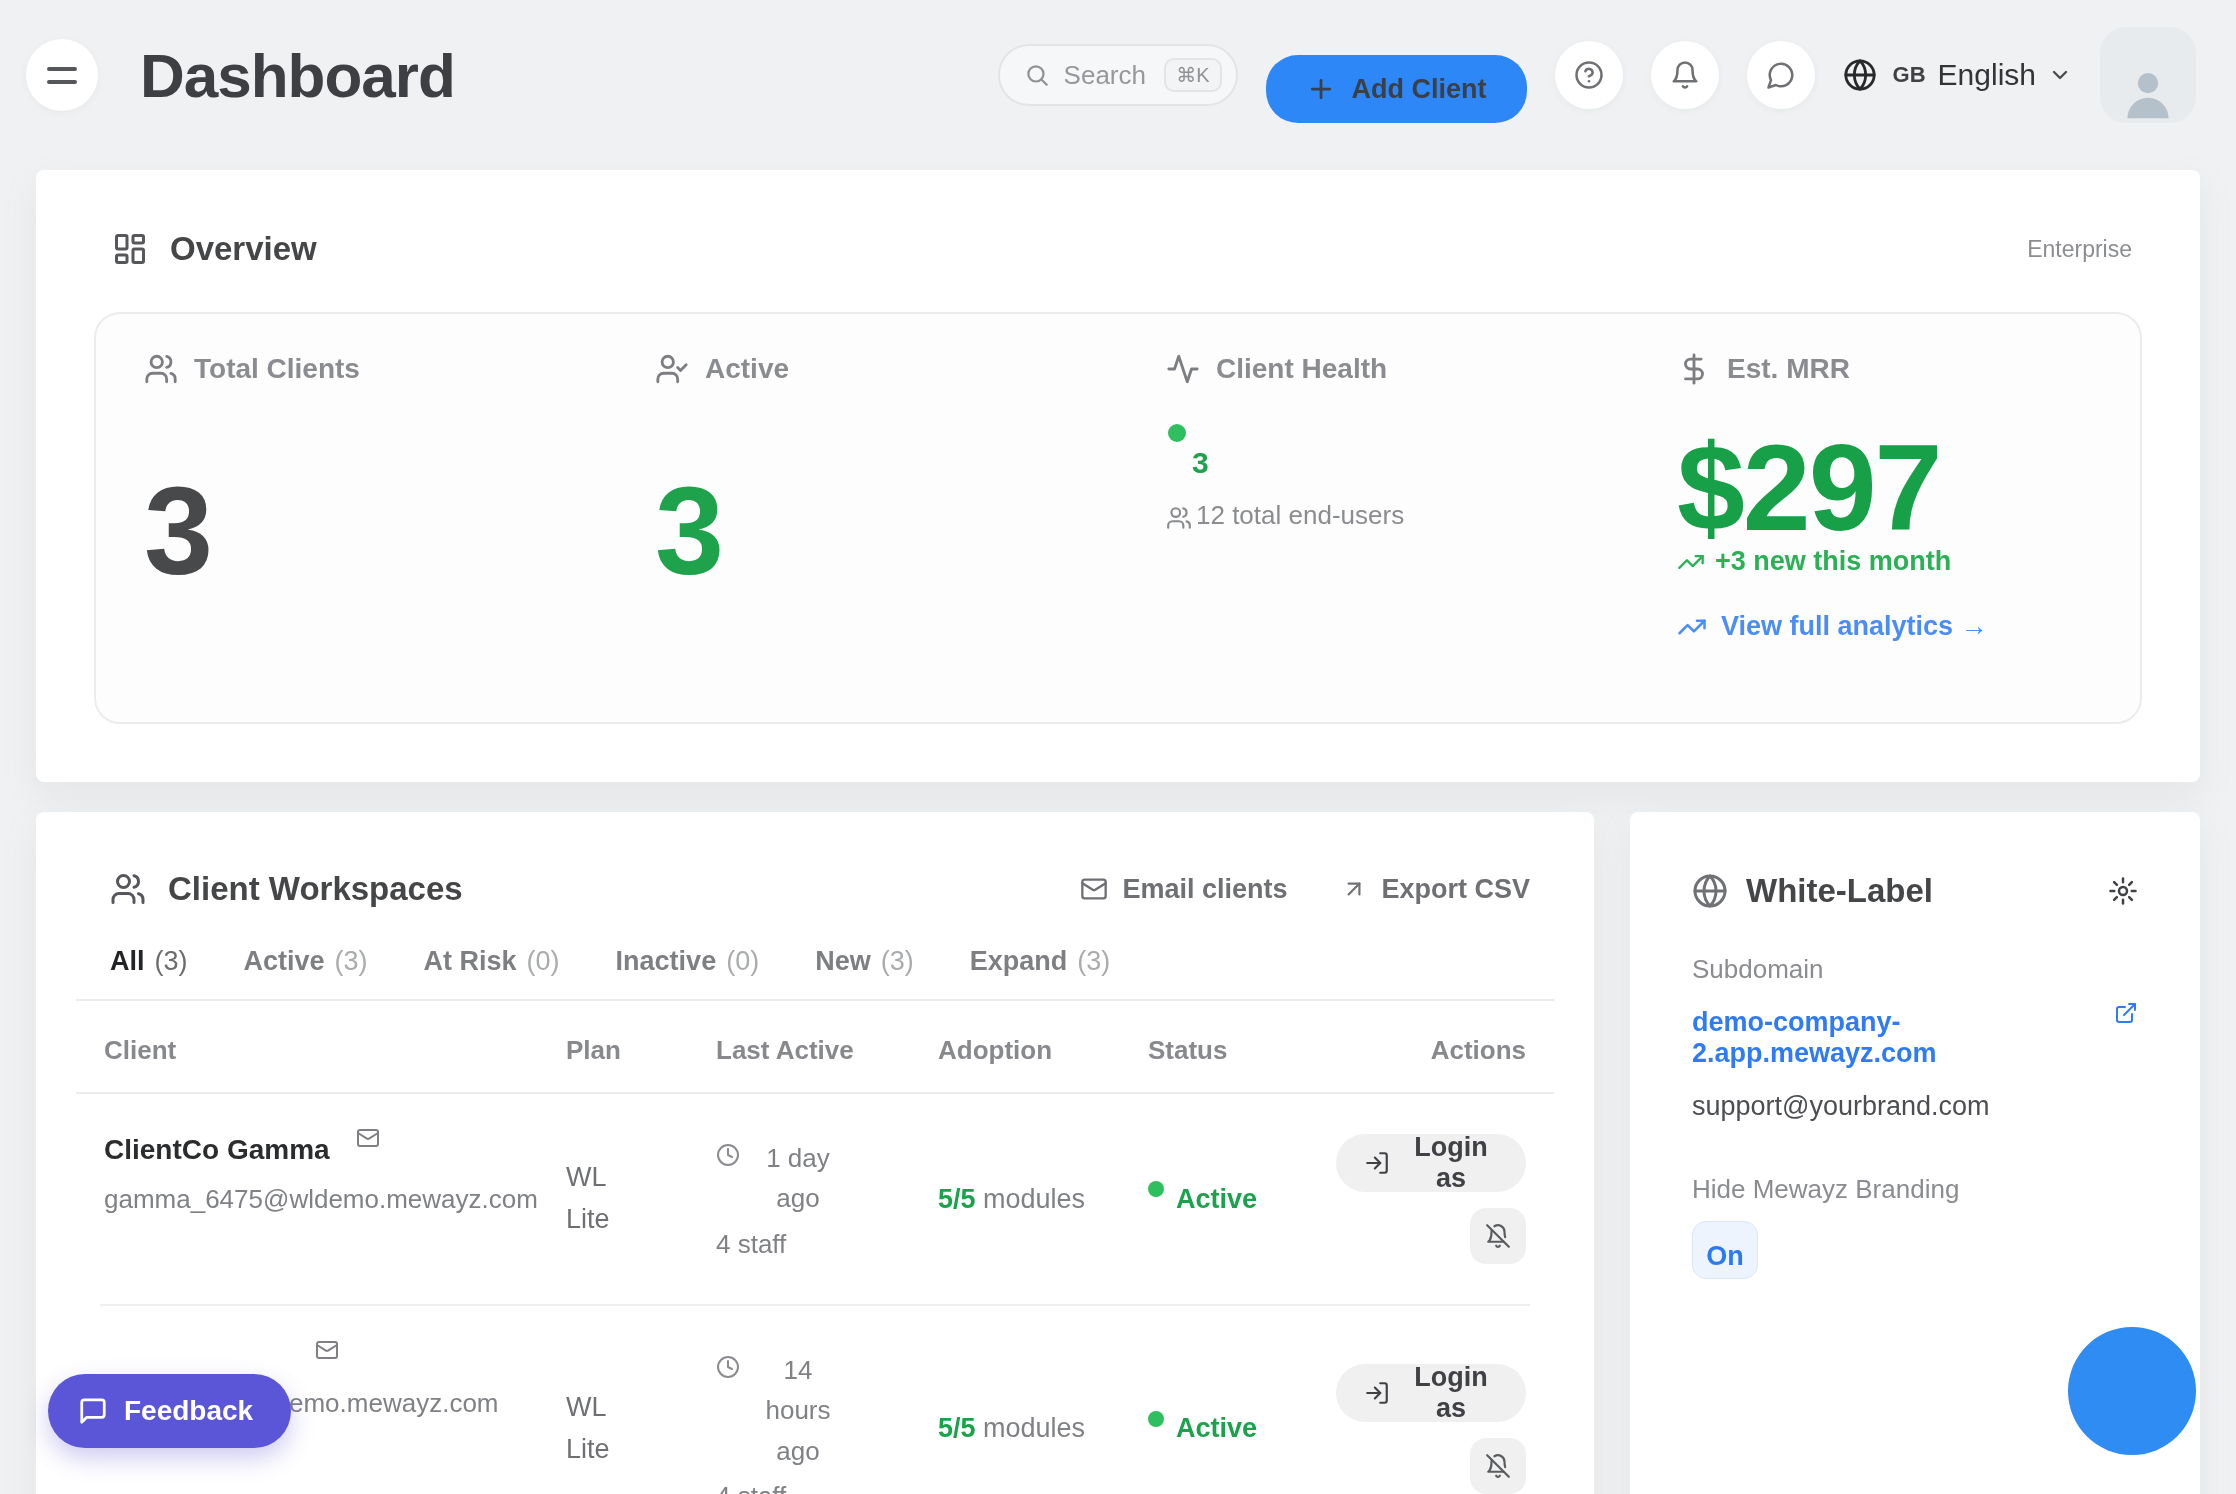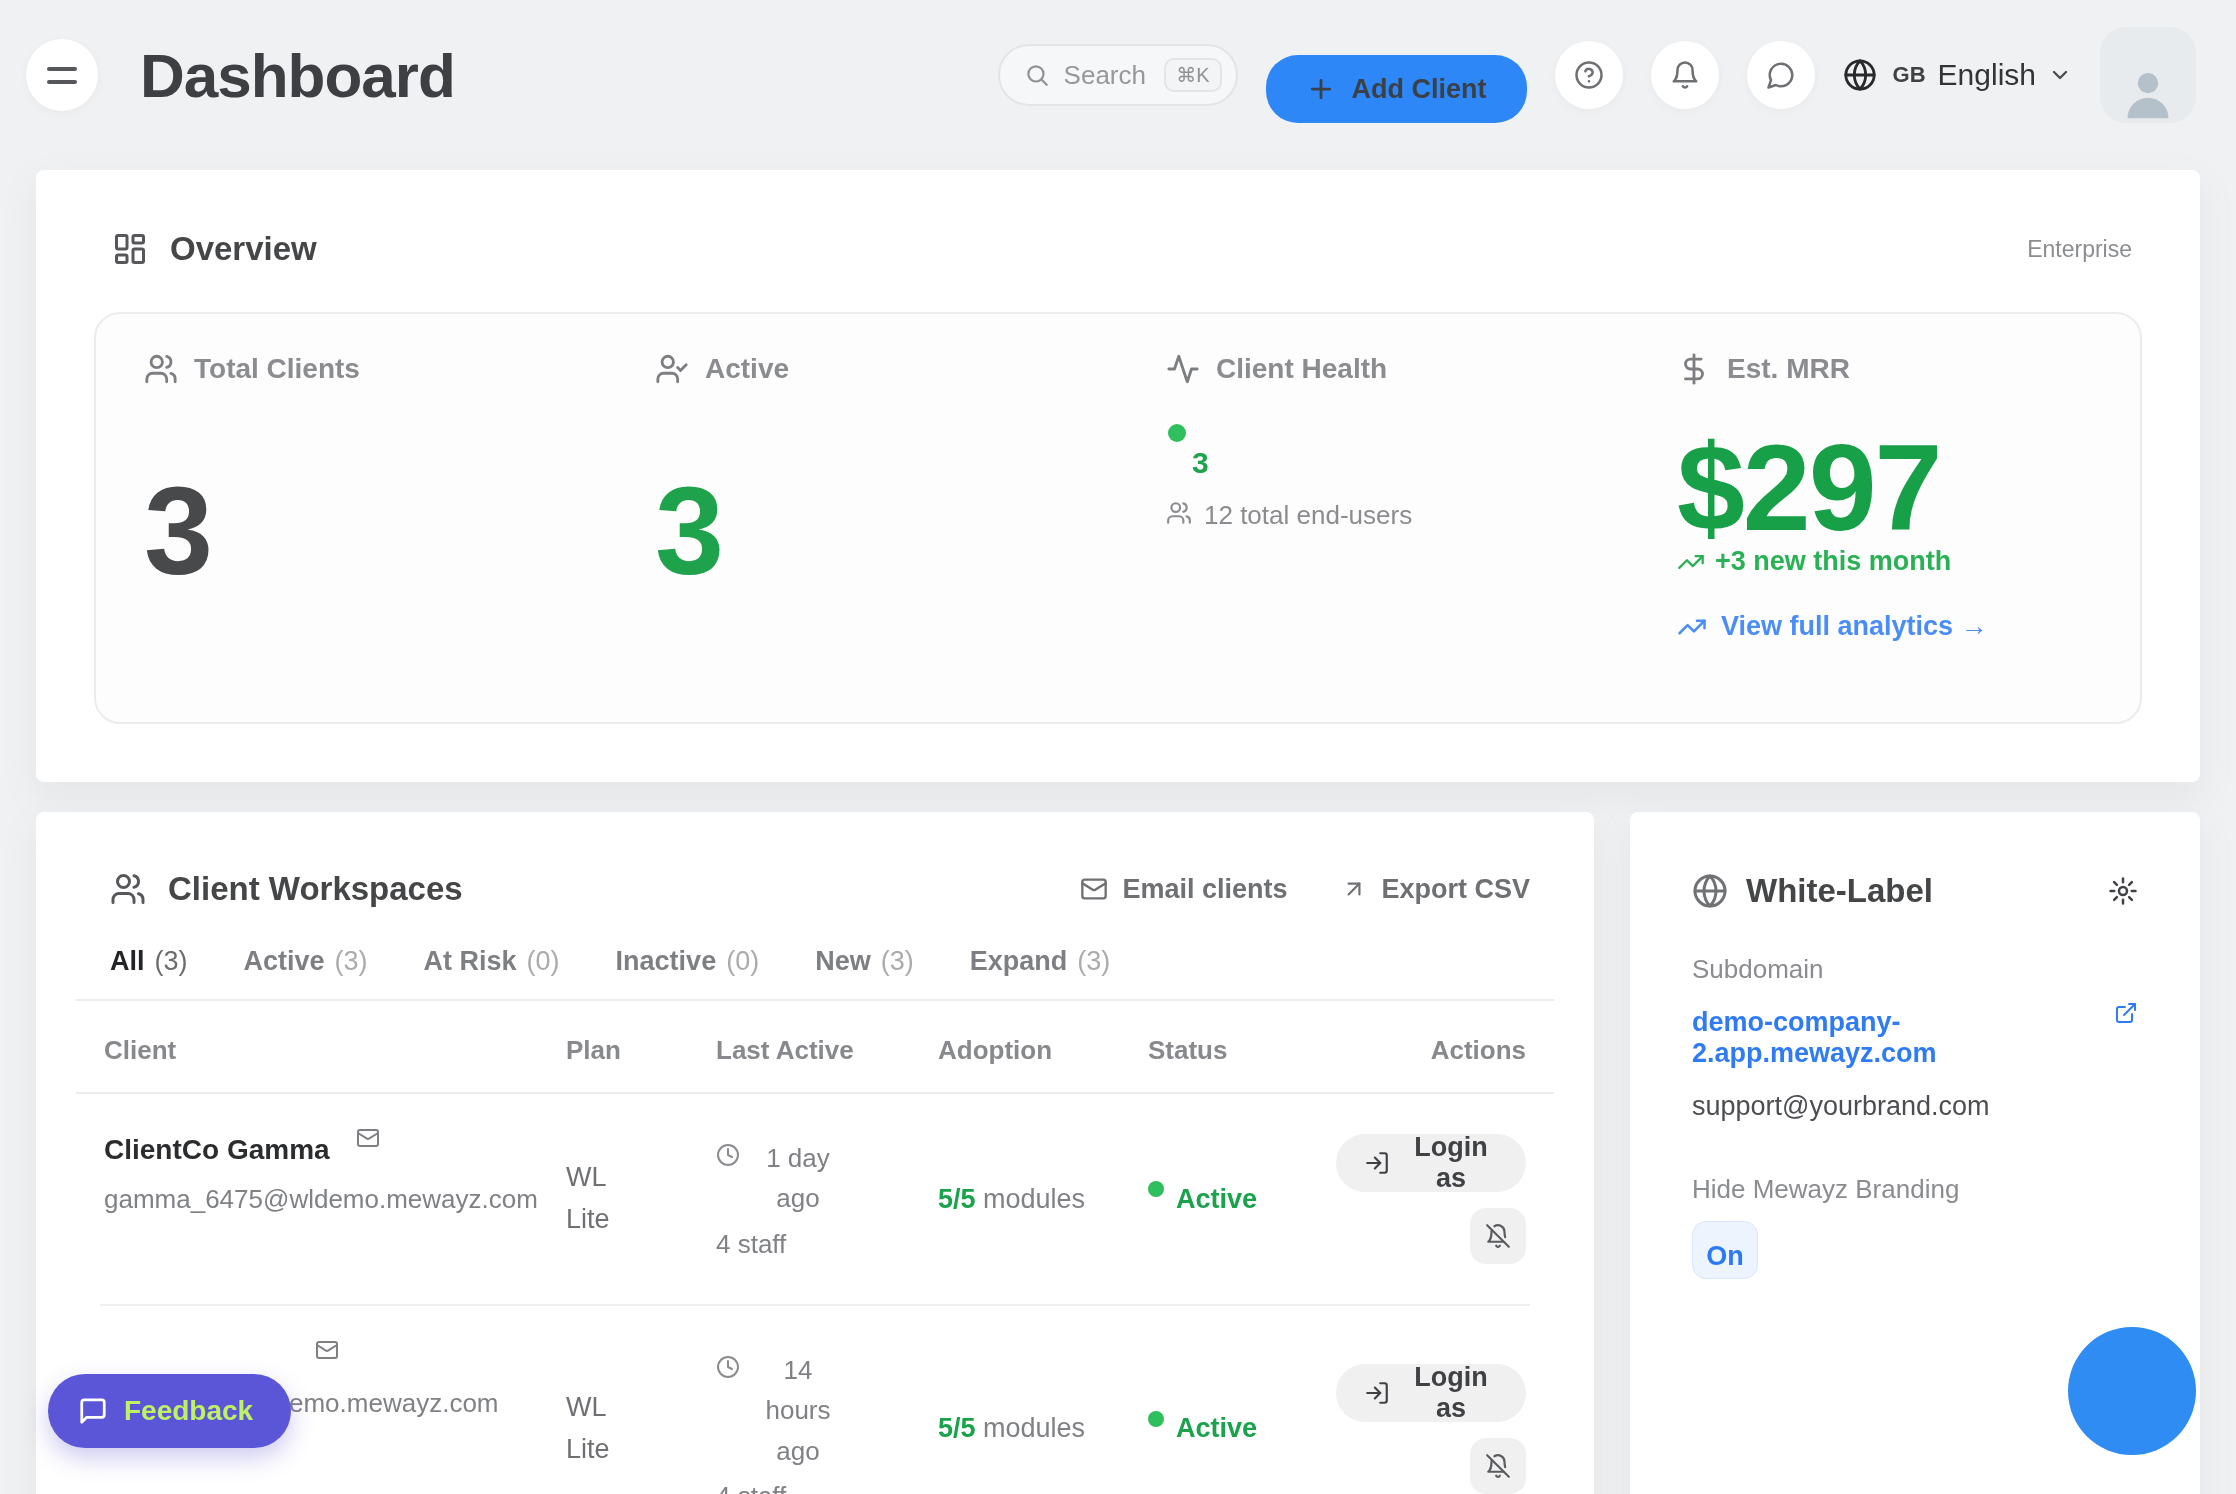--- a/index.html
+++ b/index.html
@@ -53,21 +53,21 @@
   .tile{margin:44px 58px 0;height:412px;border:2px solid #ececee;border-radius:26px;background:#fdfdfd;
     display:grid;grid-template-columns:repeat(4,1fr);}
   .stat{padding:38px 0 0 48px;}
   .stat-label{display:flex;align-items:center;gap:16px;}
   .stat-label .txt{font-size:28px;font-weight:600;color:#8a8c8f;}
   .stat-label svg{color:#7c7e81;}
   .big-num{font-size:124px;font-weight:700;line-height:.9;margin-top:90px;color:#48494b;letter-spacing:-2px;}
   .big-num.green{color:#1fa24c;}
   .health-dot{width:18px;height:18px;border-radius:50%;background:#2fbf5f;margin:38px 0 0 2px;}
   .health-count{font-size:30px;font-weight:700;color:#1fa24c;margin:4px 0 0 26px;}
-  .end-users{display:flex;align-items:flex-start;gap:12px;margin:20px 0 8px 0;color:#8a8c8f;}
+  .end-users{display:flex;align-items:flex-end;gap:4px;margin:20px 0 8px 0;color:#8a8c8f;}
   .end-users .txt{font-size:26px;}
   .mrr-num{font-size:122px;font-weight:700;line-height:.92;margin-top:46px;color:#18a048;letter-spacing:-2px;}
   .mrr-delta{display:flex;align-items:center;gap:10px;color:#2ab156;margin-top:2px;}
   .mrr-delta .txt{font-size:27px;font-weight:600;}
   .analytics-link{display:flex;align-items:center;gap:14px;color:#4b8df6;margin-top:34px;cursor:pointer;}
   .analytics-link .txt{font-size:27px;font-weight:600;}
 
   
   .workspaces{left:36px;top:812px;width:1558px;height:860px;}
   .ws-head{display:flex;align-items:center;gap:22px;padding:58px 64px 0 74px;}
@@ -135,21 +135,21 @@
   .on-badge .txt{font-size:27px;font-weight:700;color:#2b7af5;}
   .wl-btn{margin-top:26px;width:100%;height:74px;border-radius:37px;border:2px solid #e2e3e5;background:#fff;
     display:flex;align-items:center;justify-content:center;gap:18px;cursor:pointer;color:#3c3e41;}
   .wl-btn.first{margin-top:46px;}
   .wl-btn .txt{font-size:28px;font-weight:700;color:#3c3e41;}
 
   
   .feedback{position:absolute;left:48px;top:1374px;height:74px;border-radius:37px;background:#5b55d8;
     display:flex;align-items:center;gap:16px;padding:0 38px 0 30px;cursor:pointer;z-index:20;
     box-shadow:0 10px 24px rgba(80,70,200,.28);border:none;color:#fff;}
-  .feedback .txt{font-size:28px;font-weight:700;color:#bef264;}
+  .feedback .txt{font-size:28px;font-weight:700;color:#ffffff;}
   .fab{position:absolute;left:2068px;top:1327px;width:128px;height:128px;border-radius:50%;
     background:#2e8cf3;z-index:20;cursor:pointer;border:none;}
 </style>
 </head>
 <body>
 
 <header class="topbar">
   <div class="menu-btn">
     <span></span>
     <span></span>

